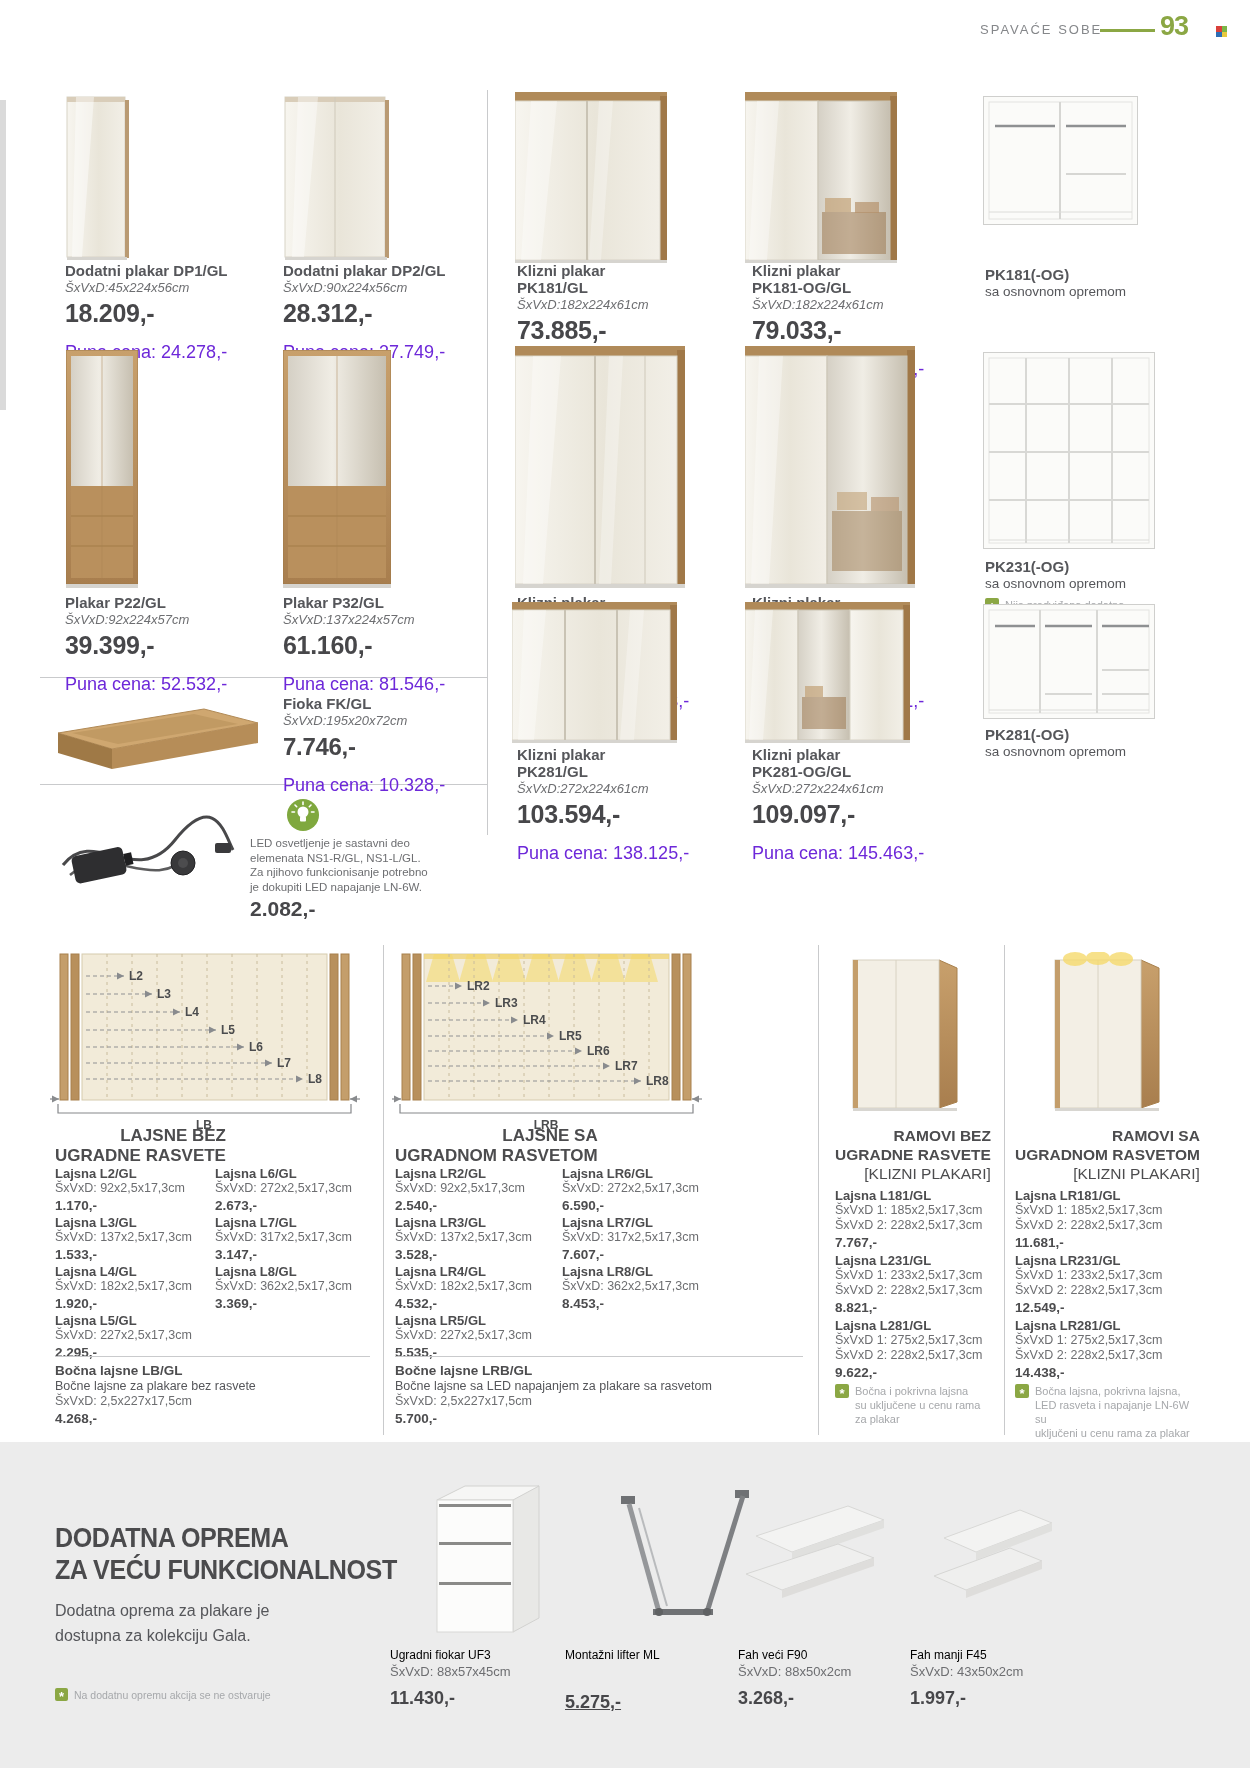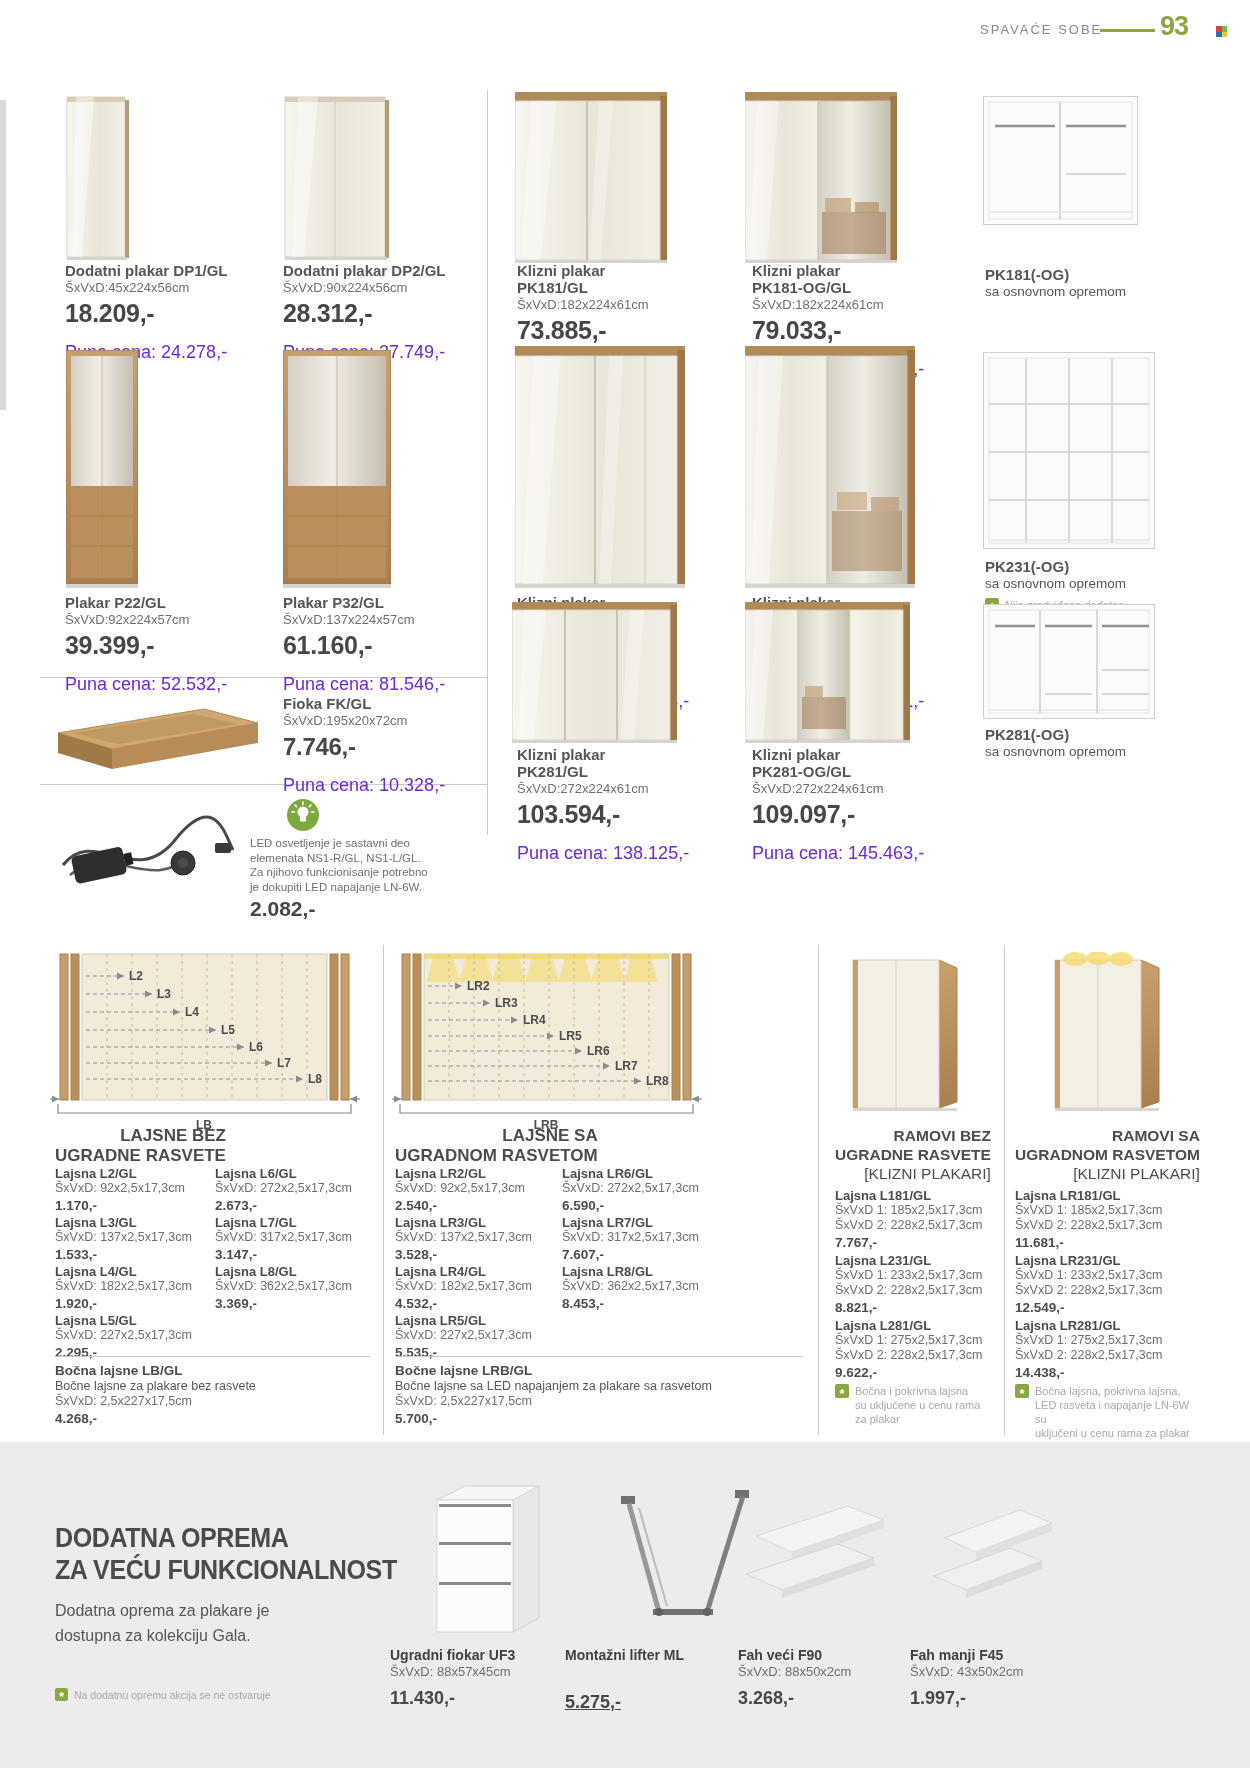--- a/index.html
+++ b/index.html
@@ -10,21 +10,21 @@
   .hline{position:absolute;height:1px;background:#c9cacc;}
   
   .hdr-section{position:absolute;font-size:13px;letter-spacing:2px;color:#85878a;}
   .hdr-line{position:absolute;height:3px;background:#8ba744;}
   .hdr-page{position:absolute;font-size:27px;font-weight:bold;color:#8ba744;letter-spacing:-1px;}
   .logo{position:absolute;width:11px;height:11px;display:grid;grid-template-columns:1fr 1fr;grid-template-rows:1fr 1fr;}
   .logo i{display:block;}
   
   .card{position:absolute;width:215px;}
   .card .name{font-size:15px;font-weight:bold;color:#55565a;line-height:17px;}
-  .card .dims{font-size:13px;color:#6d6e71;line-height:17px;}
+  .card .dims{font-size:13px;color:#6d6e71;line-height:17px;font-style:italic;}
   .card .price{font-size:25px;font-weight:bold;color:#47474a;line-height:29px;letter-spacing:-0.3px;margin-top:3px;}
   .card .full{font-size:18px;color:#6d28d9;line-height:15px;margin-top:17px;}
   .card .sub{font-size:13.5px;color:#55565a;line-height:17px;}
   .note-row{display:flex;gap:6px;margin-top:6px;align-items:flex-start;}
   .star{flex:0 0 auto;width:14px;height:14px;background:#8ba744;color:#fff;font-size:13px;font-weight:bold;line-height:19px;text-align:center;border-radius:2px;}
   .note-txt{font-size:11px;color:#a6a8ab;line-height:14px;}
   
   .sec-h{position:absolute;font-size:17px;font-weight:bold;color:#4c4c4e;line-height:20px;text-align:right;}
   .li{position:absolute;width:170px;}
   .li .li-name{font-size:13px;font-weight:bold;color:#4c4c4e;line-height:15px;}
@@ -38,21 +38,21 @@
   .rnote{position:absolute;display:flex;gap:6px;align-items:flex-start;width:185px;}
   
   .led-text{position:absolute;font-size:11.5px;color:#6d6e71;line-height:14.5px;}
   .led-price{position:absolute;font-size:21px;font-weight:bold;color:#47474a;}
   .bulb{position:absolute;width:32px;height:32px;border-radius:50%;background:#7fa83e;}
   
   .bottom-bg{position:absolute;left:0;width:1250px;background:#ececec;}
   .big-title{position:absolute;font-size:27px;font-weight:bold;color:#4b4b4d;line-height:32px;letter-spacing:-0.5px;transform:scaleX(.93);transform-origin:left top;}
   .big-body{position:absolute;font-size:16px;color:#55565a;line-height:25px;}
   .bcard{position:absolute;width:180px;}
-  .bcard .name{font-size:14px;font-weight:bold;color:#404040;line-height:18px;}
+  .bcard .name{font-size:12px;font-weight:normal;color:#000000;line-height:18px;}
   .bcard .dims{font-size:13px;color:#6d6e71;line-height:16px;}
   .bcard .price{font-size:18px;font-weight:bold;color:#47474a;line-height:28px;margin-top:4px;}
   .left-strip{position:absolute;left:0;top:100px;width:6px;height:310px;background:#dadada;}
   svg text{font-family:"Liberation Sans","DejaVu Sans",sans-serif;}
 </style>
 </head>
 <body>
 
 <svg width="0" height="0" style="position:absolute" aria-hidden="true">
   <defs>

